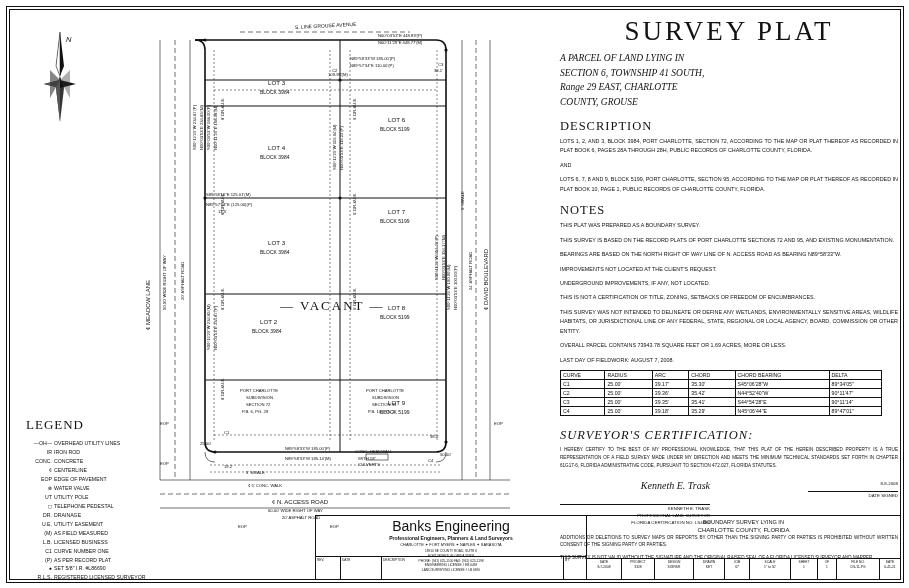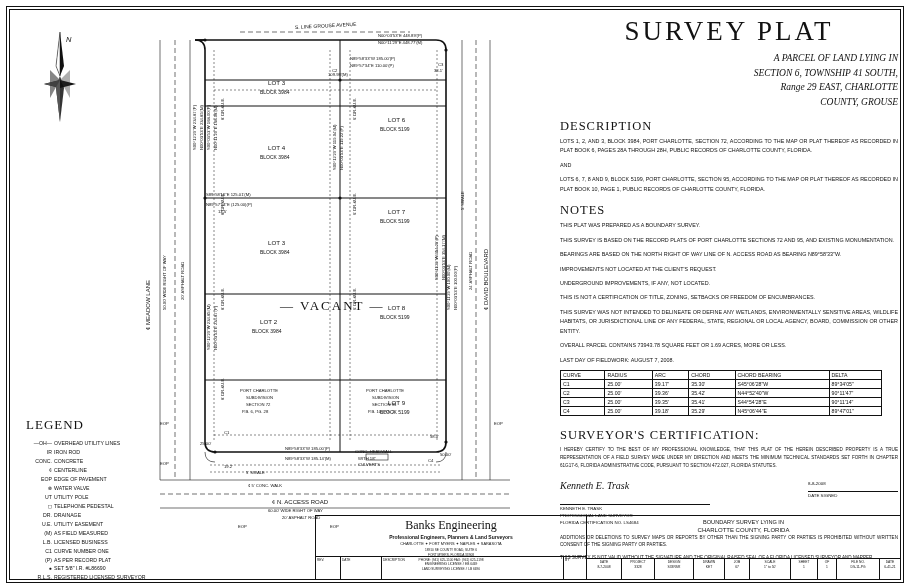--- a/index.html
+++ b/index.html
@@ -4,53 +4,53 @@
 <style>
   html,body{margin:0;padding:0;background:#fff;}
   body{width:909px;height:588px;font-family:"Liberation Sans",sans-serif;color:#111;overflow:hidden;}
   #sheet{position:relative;width:909px;height:588px;background:#fff;}
   .frame{position:absolute;left:6px;top:6px;width:896px;height:575px;border:1.2px solid #111;}
   .frame2{position:absolute;left:9px;top:9px;width:890px;height:569px;border:0.6px solid #111;}
 
   
   .rt{position:absolute;left:560px;top:16px;width:338px;}
   .title{font-family:"Liberation Serif",serif;font-size:27px;letter-spacing:3px;text-align:center;font-weight:normal;}
-  .subtitle{font-family:"Liberation Serif",serif;font-size:9.5px;text-align:right;line-height:1.55;font-style:italic;margin-top:4px;}
+  .subtitle{font-family:"Liberation Serif",serif;font-size:9.5px;text-align:left;line-height:1.55;font-style:italic;margin-top:4px;}
   .hd{font-family:"Liberation Serif",serif;font-size:12.5px;letter-spacing:1px;margin-top:9px;}
   .bd{font-size:5.4px;line-height:1.75;text-align:justify;margin-top:3px;}
   .bd p{margin:0 0 5px 0;}
   .nt p{margin:0 0 5px 0;}
 
   
   table.curve{border-collapse:collapse;width:322px;font-size:5.2px;margin-top:3px;}
   table.curve th,table.curve td{border:0.5px solid #111;padding:1px 2px;text-align:left;font-weight:normal;}
   table.curve th{font-size:5.2px;}
 
   
   .cert{font-size:4.6px;line-height:1.7;text-align:justify;margin-top:3px;}
   .cert p{margin:0 0 5px 0;}
   .sigrow{display:flex;justify-content:space-between;margin-top:10px;font-size:4.8px;}
-  .sigbox{width:150px;}
+  .sigbox{width:150px;text-align:right;}
   .sigline{border-top:0.6px solid #111;margin-top:13px;}
   .sigsmall{font-size:4.4px;line-height:1.6;}
   .script{font-family:"Liberation Serif",serif;font-style:italic;font-size:10px;}
 
   
   .legend{position:absolute;left:26px;top:414px;width:180px;font-size:5.2px;line-height:1.72;}
   .legend .lh{font-family:"Liberation Serif",serif;font-size:13px;letter-spacing:1px;margin-bottom:3px;}
   .legend table{border-collapse:collapse;font-size:5.2px;}
   .legend td{padding:0 2px 0 0;vertical-align:top;white-space:nowrap;}
   .legend td.k{width:26px;text-align:right;}
 
   
   .tblock{position:absolute;left:315px;top:515px;width:584px;height:63px;border:0.8px solid #111;display:flex;}
   .tb-left{width:270px;border-right:0.8px solid #111;position:relative;}
   .tb-right{flex:1;position:relative;}
   .eng{position:absolute;left:0;top:2px;width:270px;text-align:center;}
-  .eng .e1{font-family:Liberation Serif, serif;font-size:12px;}
+  .eng .e1{font-family:Liberation Sans, sans-serif;font-size:14px;}
   .eng .e2{font-size:5px;font-weight:bold;margin-top:1px;}
   .eng .e3{font-size:3.9px;margin-top:1px;}
   .eng .e4{font-size:3.2px;margin-top:2px;line-height:1.5;}
   .revbox{position:absolute;left:0;bottom:0;width:270px;height:22px;border-top:0.8px solid #111;display:flex;font-size:3.2px;}
   .revbox .c{border-right:0.6px solid #111;padding:1px;}
   .bsl{text-align:center;font-size:5.6px;padding-top:3px;}
   .bsl2{text-align:center;font-family:"Liberation Serif",serif;font-size:10.5px;letter-spacing:.5px;padding-top:2px;}
   .bsl3{text-align:center;font-size:6px;padding-top:2px;}
   .tb-cells{position:absolute;left:0;bottom:0;width:100%;height:20px;border-top:0.8px solid #111;display:flex;}
   .tb-cells div{border-right:0.6px solid #111;font-size:3.3px;text-align:center;padding-top:1px;line-height:1.5;}
@@ -312,21 +312,21 @@
         <td>C4</td>
         <td>25.00'</td>
         <td>39.18'</td>
         <td>35.29'</td>
         <td>N45°06'44"E</td>
         <td>89°47'01"</td>
       </tr>
     </tbody>
       </table>
 
-    <div class="hd" style="margin-top:12px;">SURVEYOR'S CERTIFICATION:</div>
+    <div class="hd" style="margin-top:12px;font-style:italic">SURVEYOR'S CERTIFICATION:</div>
     <div class="cert">
       <p>I HEREBY CERTIFY TO THE BEST OF MY PROFESSIONAL KNOWLEDGE, THAT THIS PLAT OF THE HEREIN DESCRIBED PROPERTY IS A TRUE REPRESENTATION OF A FIELD SURVEY MADE UNDER MY DIRECTION AND MEETS THE MINIMUM TECHNICAL STANDARDS SET FORTH IN CHAPTER  61G17-6, FLORIDA ADMINISTRATIVE CODE, PURSUANT TO SECTION 472.027, FLORIDA STATUTES.</p>
     </div>
     <div class="sigrow">
       <div class="sigbox">
         <div class="script">Kenneth E. Trask</div>
         <div class="sigline"></div>
         <div class="sigsmall">KENNETH E. TRASK</div>
         <div class="sigsmall">PROFESSIONAL LAND SURVEYOR</div>
         <div class="sigsmall">FLORIDA CERTIFICATION NO. LS4684</div>

